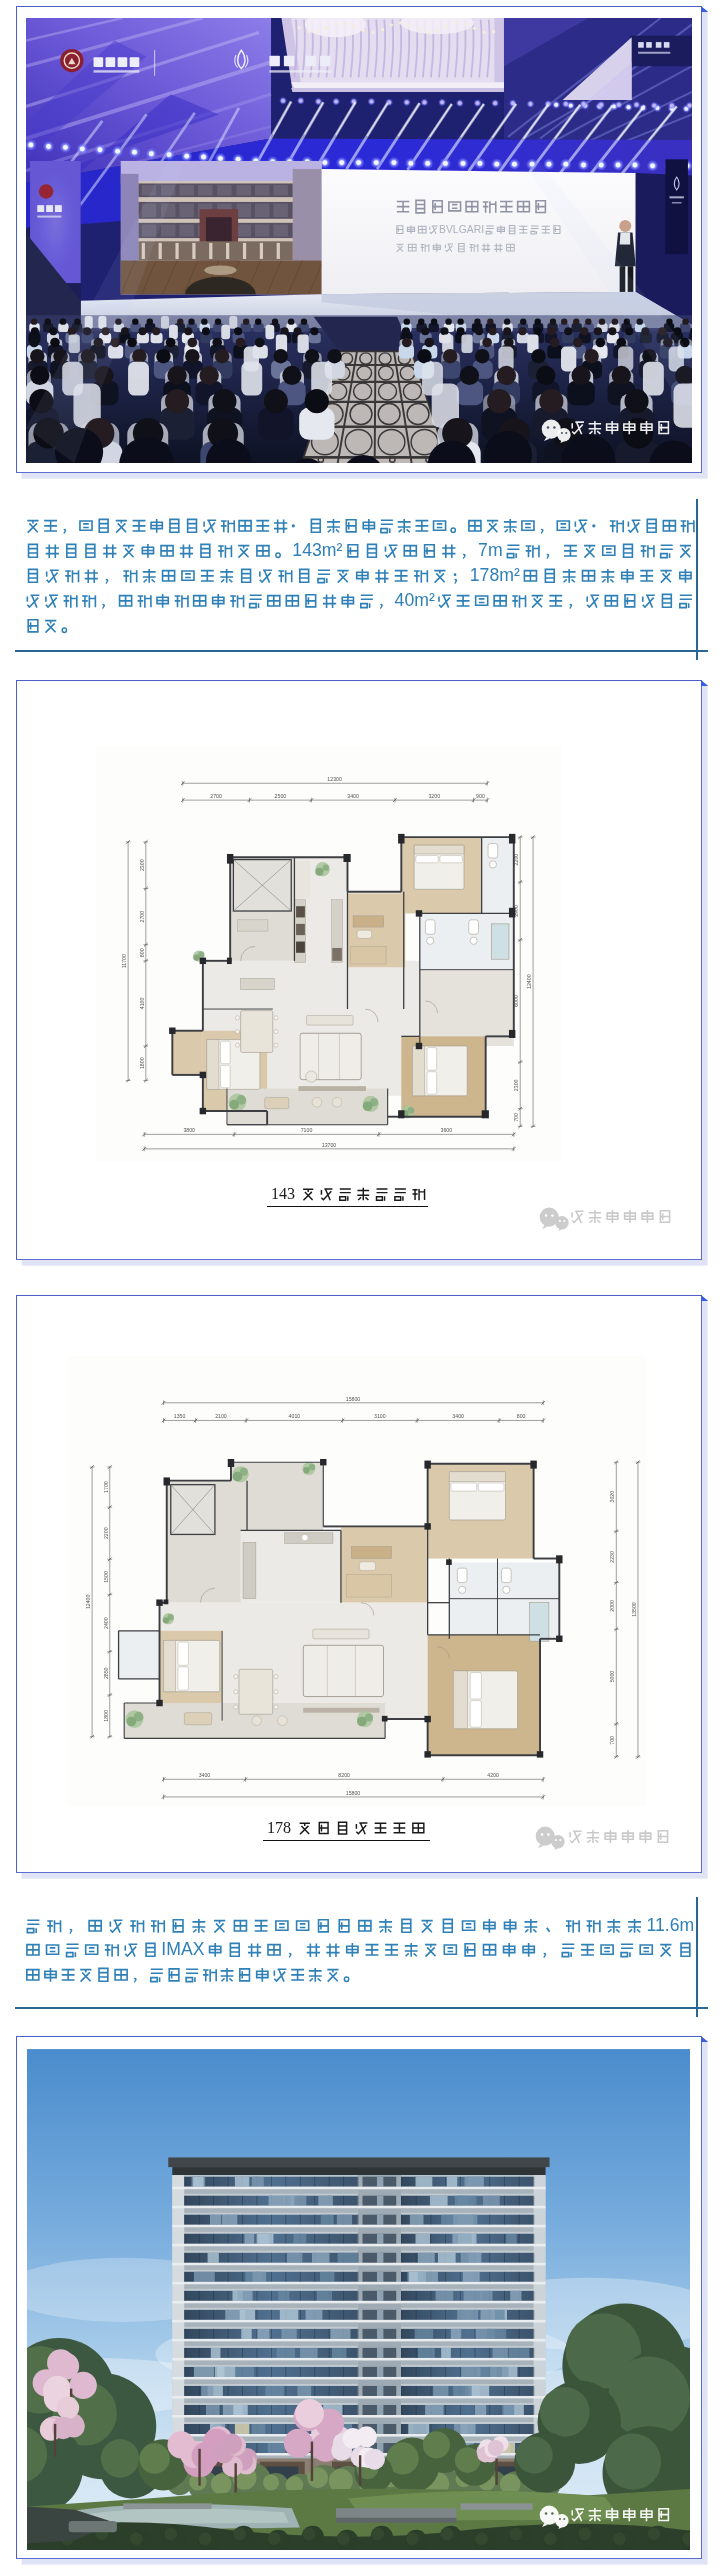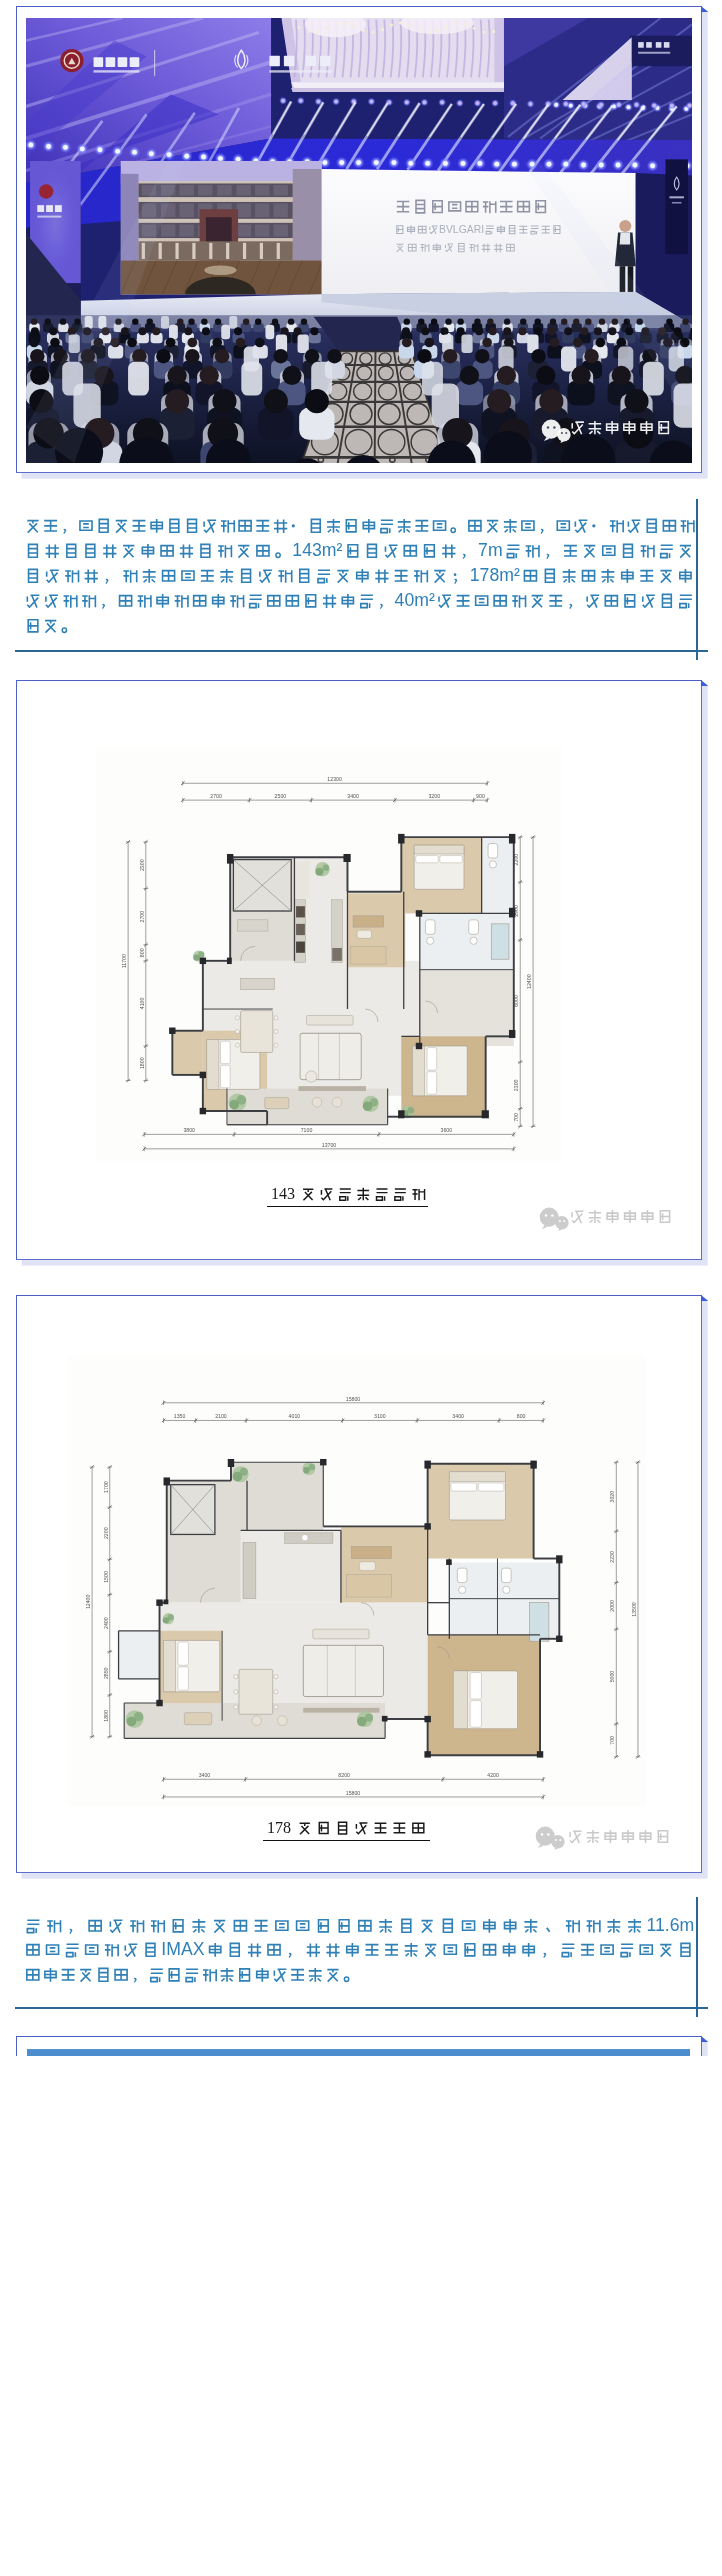--- a/index.html
+++ b/index.html
@@ -1,15 +1,15 @@
 <!DOCTYPE html>
 <html style="font-size:13px"><head><meta charset="utf-8"><style>
 *{margin:0;padding:0;box-sizing:border-box}
 body{background:#fff;font-family:"Liberation Sans",sans-serif}
-#page{position:relative;width:723px;height:2056px;background:#fff;overflow:hidden}
+#page{position:relative;width:723px;height:2576px;background:#fff;overflow:hidden}
 .wbox{position:absolute;background:#fff;border:0.8px solid #4c5fc9;border-right:1.6px solid #5b6ecf;border-bottom:1.6px solid #5b6ecf;box-shadow:5.6px 5.6px 0 #e0e2f6}
 .ft{position:absolute}
 .ft text{font-family:"Liberation Sans",sans-serif}
 .ft.serif text{font-family:"Liberation Serif",serif}
 .bar{position:absolute;background:#2a6793}
 .photo{position:absolute}
 </style></head><body>
 <div id="page">
 
 <svg width="0" height="0" style="position:absolute">

